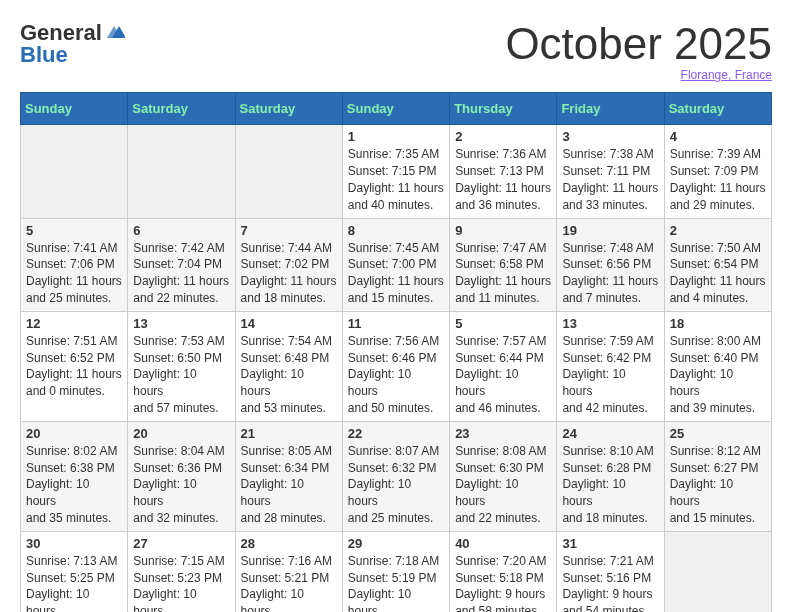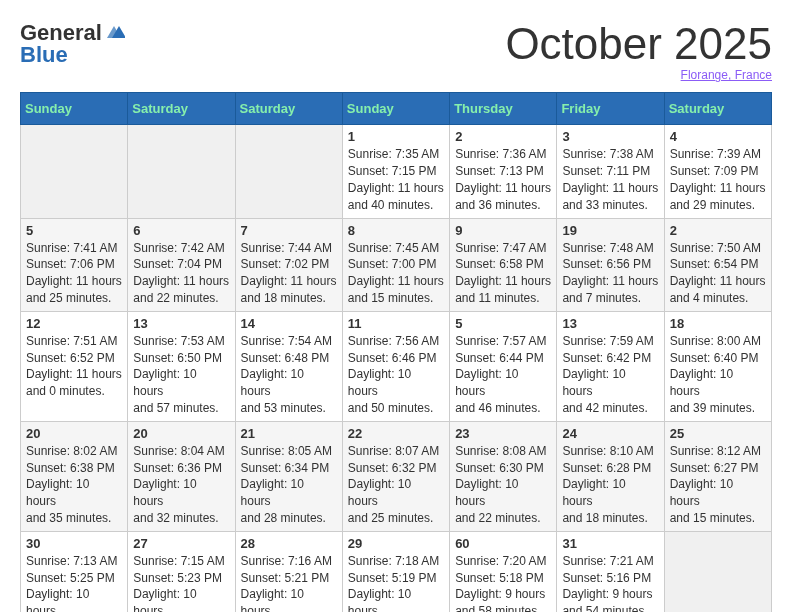--- a/index.html
+++ b/index.html
@@ -144,18 +144,18 @@
         <td><span class="day-num">22</span><span class="day-info">Sunrise: 8:07 AM<br>Sunset: 6:32 PM<br>Daylight: 10 hours<br>and 25 minutes.</span></td>
         <td><span class="day-num">23</span><span class="day-info">Sunrise: 8:08 AM<br>Sunset: 6:30 PM<br>Daylight: 10 hours<br>and 22 minutes.</span></td>
         <td><span class="day-num">24</span><span class="day-info">Sunrise: 8:10 AM<br>Sunset: 6:28 PM<br>Daylight: 10 hours<br>and 18 minutes.</span></td>
         <td><span class="day-num">25</span><span class="day-info">Sunrise: 8:12 AM<br>Sunset: 6:27 PM<br>Daylight: 10 hours<br>and 15 minutes.</span></td>
       </tr>
       <tr>
         <td><span class="day-num">30</span><span class="day-info">Sunrise: 7:13 AM<br>Sunset: 5:25 PM<br>Daylight: 10 hours<br>and 11 minutes.</span></td>
         <td><span class="day-num">27</span><span class="day-info">Sunrise: 7:15 AM<br>Sunset: 5:23 PM<br>Daylight: 10 hours<br>and 8 minutes.</span></td>
         <td><span class="day-num">28</span><span class="day-info">Sunrise: 7:16 AM<br>Sunset: 5:21 PM<br>Daylight: 10 hours<br>and 4 minutes.</span></td>
         <td><span class="day-num">29</span><span class="day-info">Sunrise: 7:18 AM<br>Sunset: 5:19 PM<br>Daylight: 10 hours<br>and 1 minute.</span></td>
-        <td><span class="day-num">60</span><span class="day-info">Sunrise: 7:20 AM<br>Sunset: 5:18 PM<br>Daylight: 9 hours<br>and 58 minutes.</span></td>
+        <td><span class="day-num">40</span><span class="day-info">Sunrise: 7:20 AM<br>Sunset: 5:18 PM<br>Daylight: 9 hours<br>and 58 minutes.</span></td>
         <td><span class="day-num">31</span><span class="day-info">Sunrise: 7:21 AM<br>Sunset: 5:16 PM<br>Daylight: 9 hours<br>and 54 minutes.</span></td>
         <td class="empty-cell"></td>
       </tr>
     </tbody>
 </table>
 
 </body></html>

